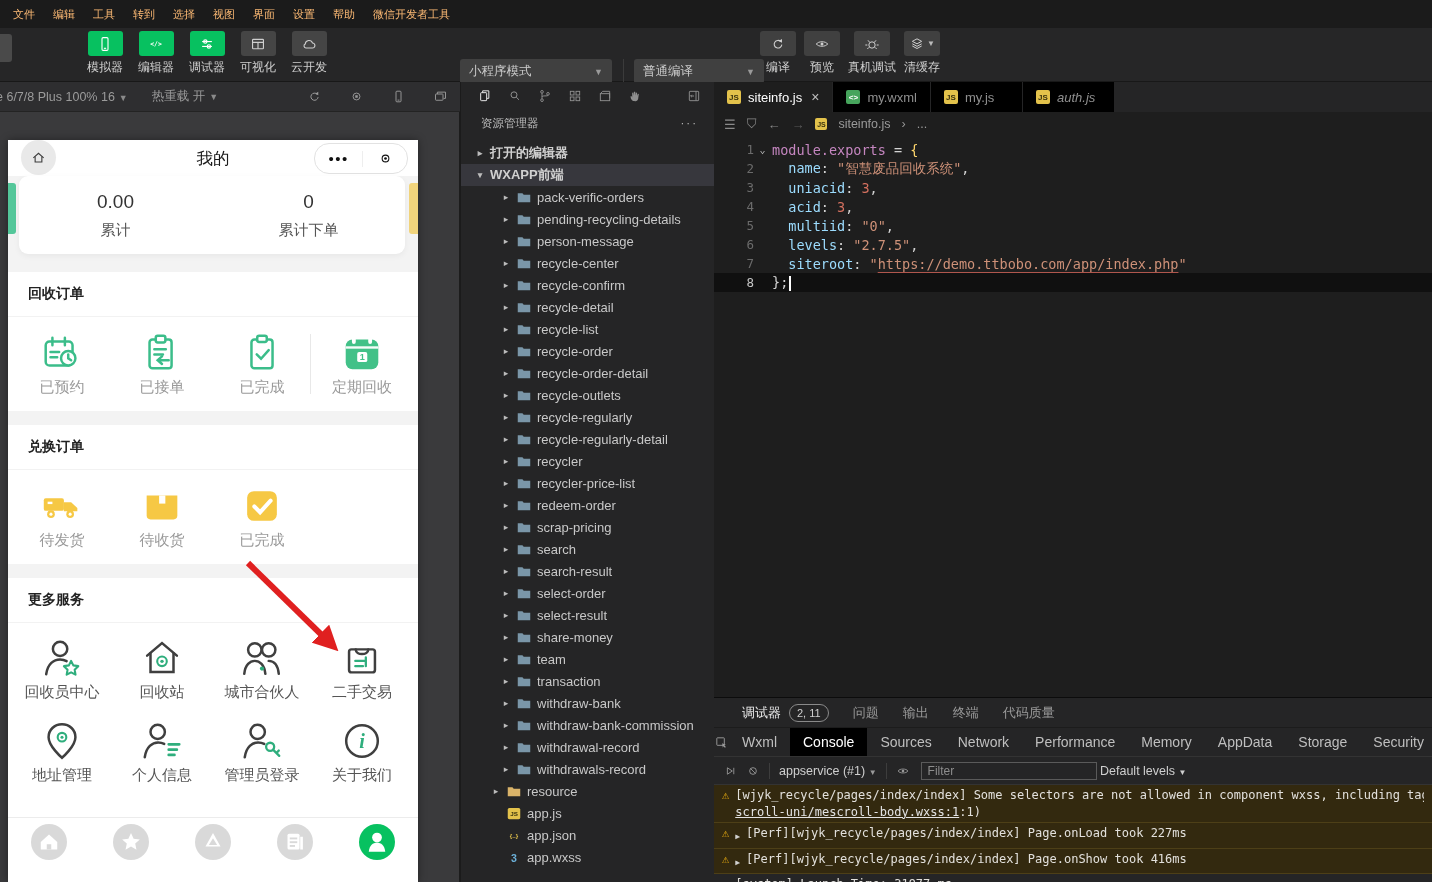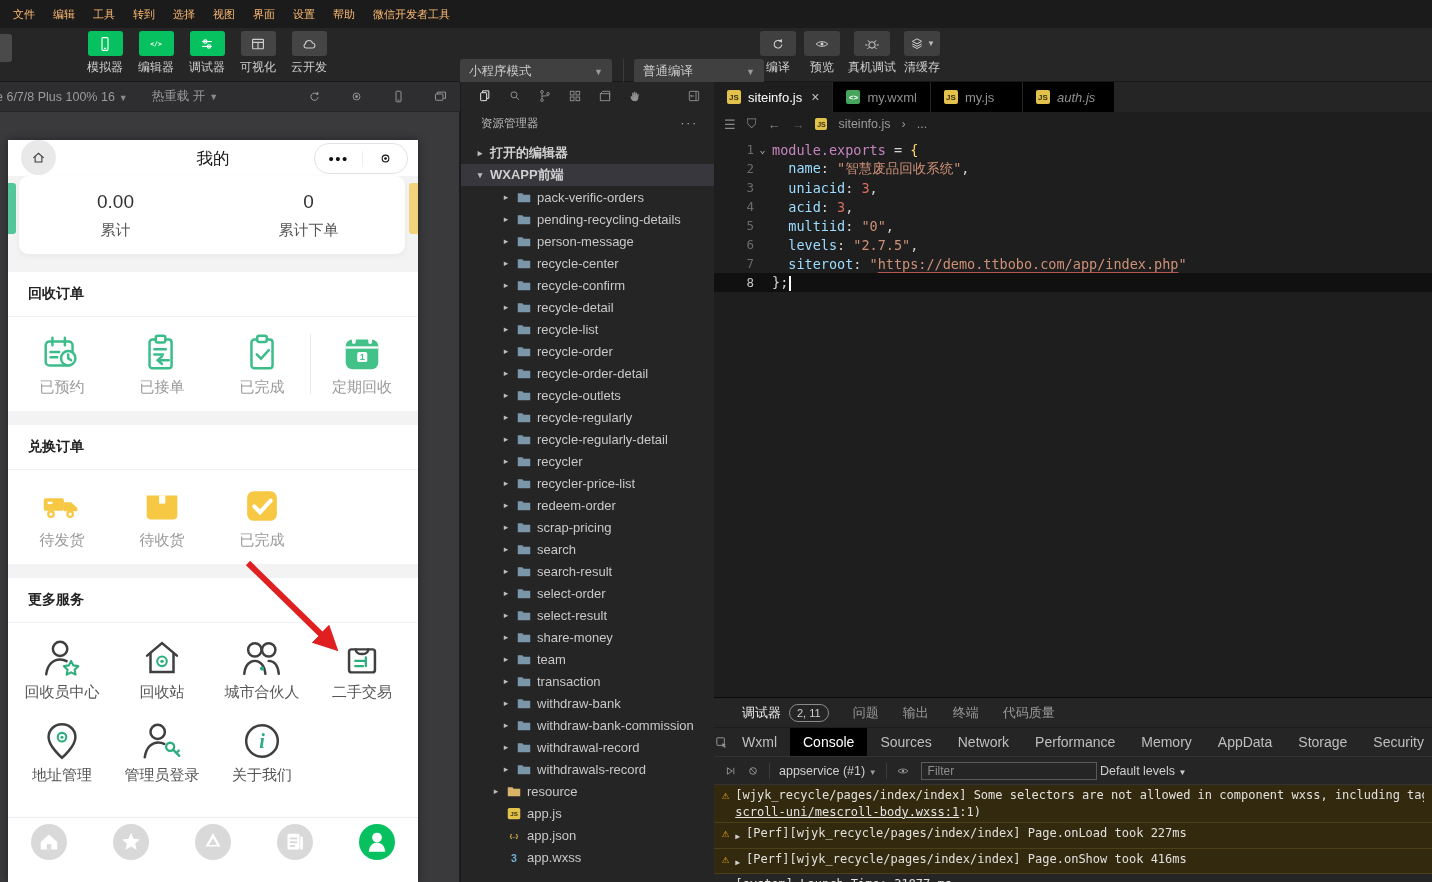--- a/index.html
+++ b/index.html
@@ -700,20 +700,26 @@
               <div class="glab">二手交易</div>
             </div>
             <div class="gitem">
               <svg class="gicon">
                 <use href="#g-pin"></use>
               </svg>
               <div class="glab">地址管理</div>
             </div>
             <div class="gitem">
               <svg class="gicon">
+                <use href="#g-person-lines"></use>
+              </svg>
+              <div class="glab">个人信息</div>
+            </div>
+            <div class="gitem">
+              <svg class="gicon">
                 <use href="#g-person-key"></use>
               </svg>
               <div class="glab">管理员登录</div>
             </div>
             <div class="gitem">
               <svg class="gicon">
                 <use href="#g-info"></use>
               </svg>
               <div class="glab">关于我们</div>
             </div>

